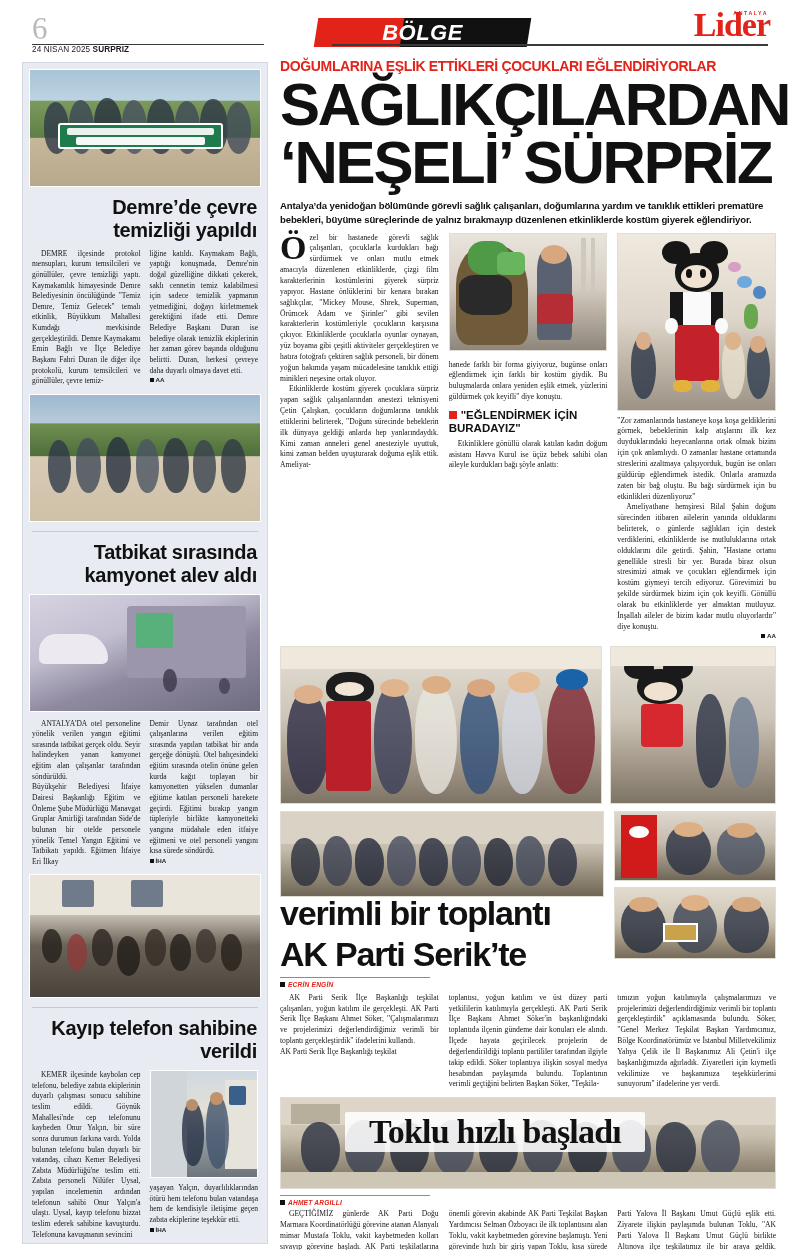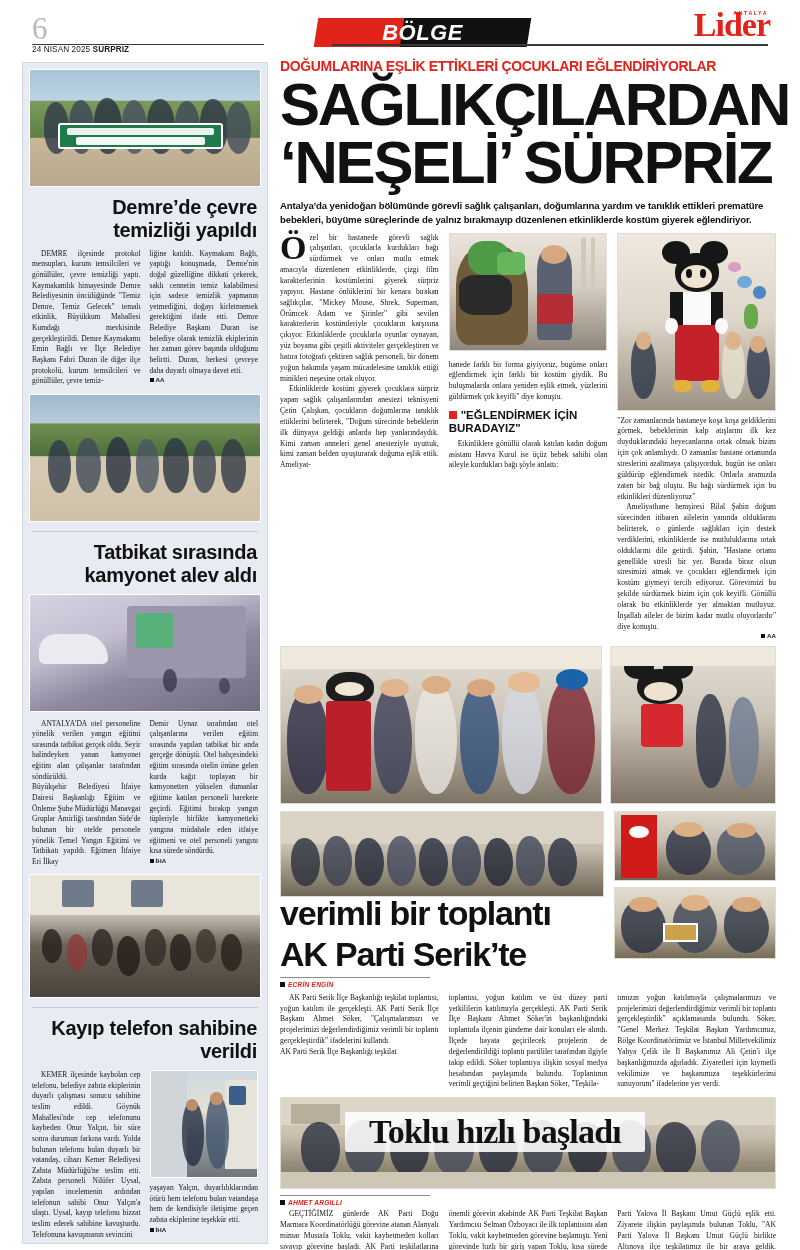--- a/index.html
+++ b/index.html
@@ -459,21 +459,21 @@
             <div style="position:absolute;left:30%;top:50%;width:22%;height:26%;background:#caa24a;border:2px solid #fff"></div>
             <div class="blob" style="left:68%;top:16%;width:28%;height:76%;background:#2d3545"></div>
             <div style="position:absolute;left:73%;top:12%;width:18%;height:22%;background:#d6a87e;border-radius:50%"></div>
           </div>
         </div>
       </div>
     </div>
 
     <div class="cols3" style="margin-top:5px">
       <div class="c3">
-          <p class="bodytext" style="white-space:pre-line">AK Parti Serik İlçe Başkanlığı teşkilat toplantısı, yoğun katılım ile gerçekleşti. AK Parti Serik İlçe Başkanı Ahmet Söker, "Çalışmalarımızı ve projelerimizi değerlendirdiğimiz verimli bir toplantı gerçekleştirdik" ifadelerini kullandı.
+          <p class="bodytext" style="white-space:pre-line">AK Parti Serik İlçe Başkanlığı teşkilat çalışanları, yoğun katılım ile gerçekleşti. AK Parti Serik İlçe Başkanı Ahmet Söker, "Çalışmalarımızı ve projelerimizi değerlendirdiğimiz verimli bir toplantı gerçekleştirdik" ifadelerini kullandı.
 AK Parti Serik İlçe Başkanlığı teşkilat</p>
         </div>
       <div class="c3">
           <p class="bodytext noind">toplantısı, yoğun katılım ve üst düzey parti yetkililerin katılımıyla gerçekleşti. AK Parti Serik İlçe Başkanı Ahmet Söker'in başkanlığındaki toplantıda ilçenin gündeme dair konuları ele alındı. İlçede hayata geçirilecek projelerin de değerlendirildiği toplantı partililer tarafından ilgiyle takip edildi. Söker toplantıya ilişkin sosyal medya hesabından paylaşımda bulundu. Toplantının verimli geçtiğini belirten Başkan Söker, "Teşkila-</p>
         </div>
       <div class="c3">
           <p class="bodytext noind">tımızın yoğun katılımıyla çalışmalarımızı ve projelerimizi değerlendirdiğimiz verimli bir toplantı gerçekleştirdik" açıklamasında bulundu. Söker, "Genel Merkez Teşkilat Başkan Yardımcımız, Bölge Koordinatörümüz ve İstanbul Milletvekilimiz Yahya Çelik ile İl Başkanımız Ali Çetin'i ilçe başkanlığımızda ağırladık. Ziyaretleri için kıymetli vekilimize ve başkanımıza teşekkürlerimi sunuyorum" ifadelerine yer verdi.</p>
         </div>
     </div>
 

